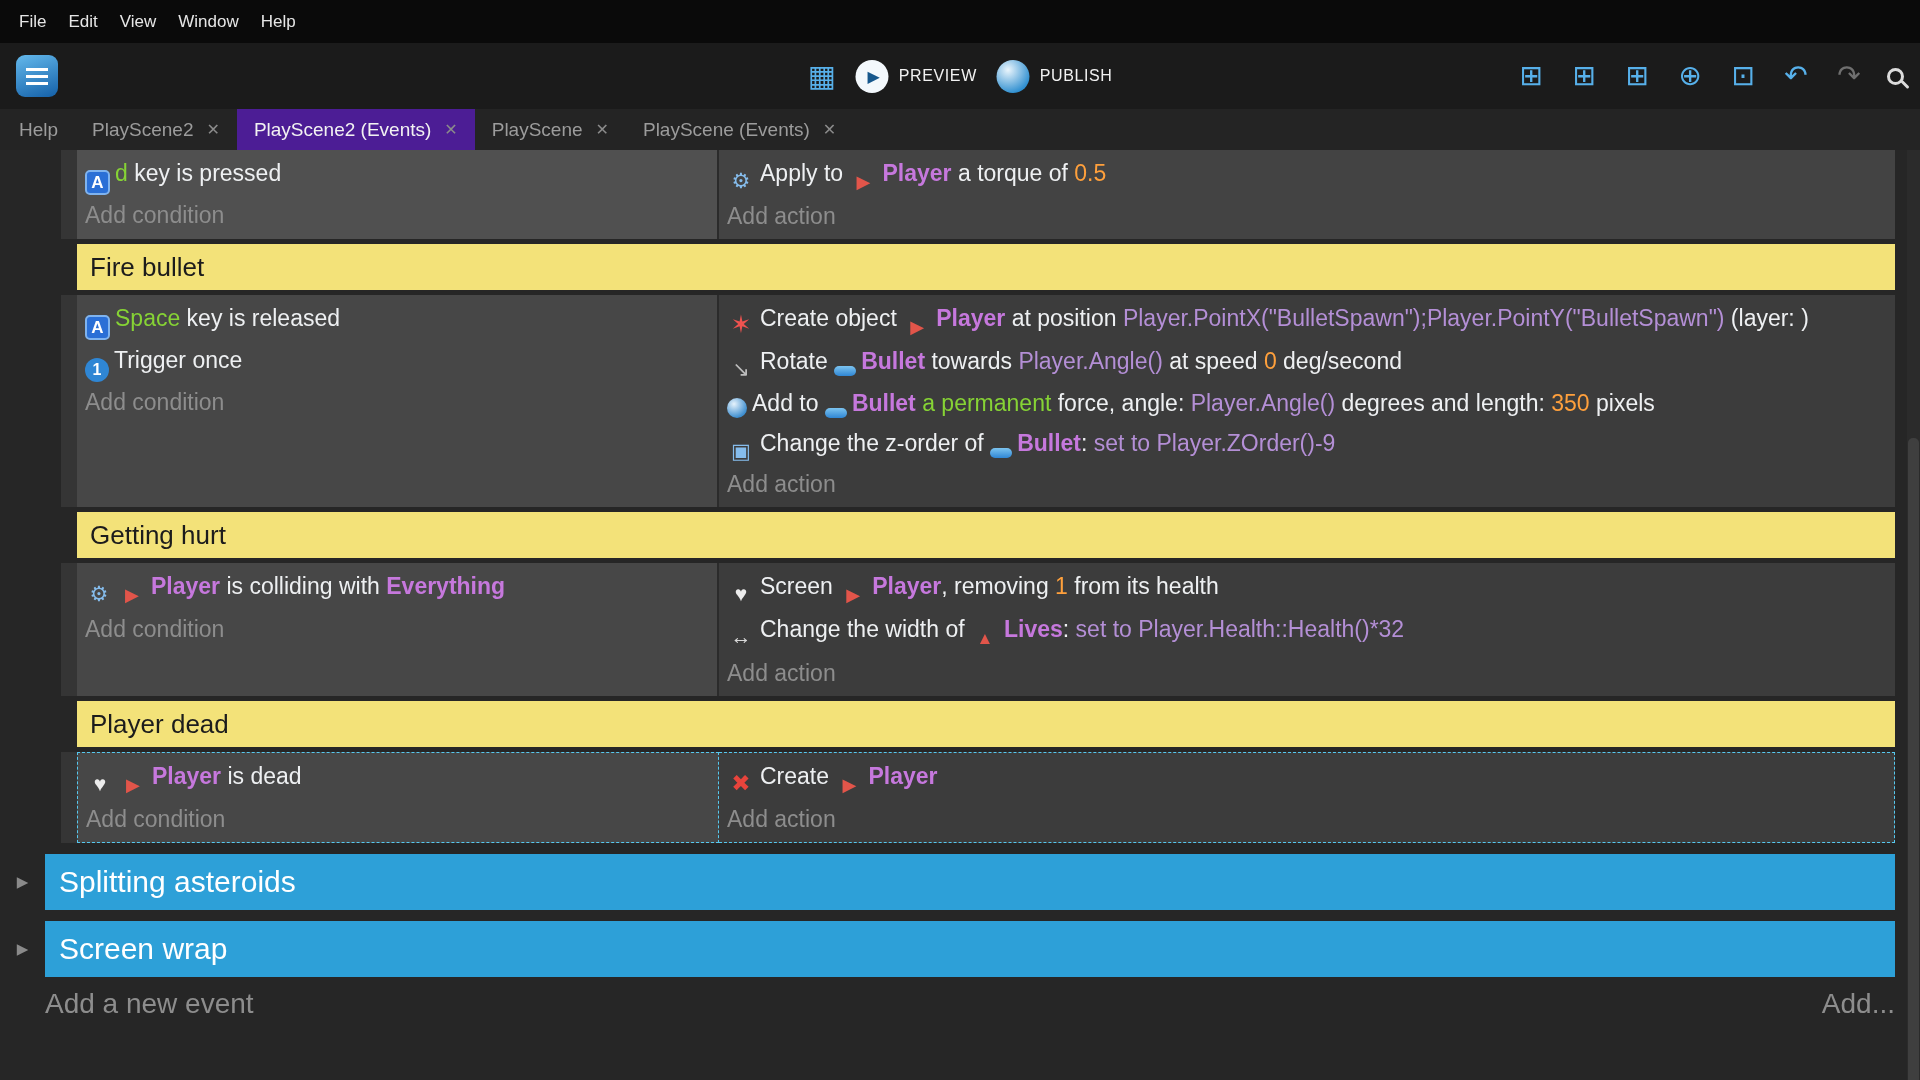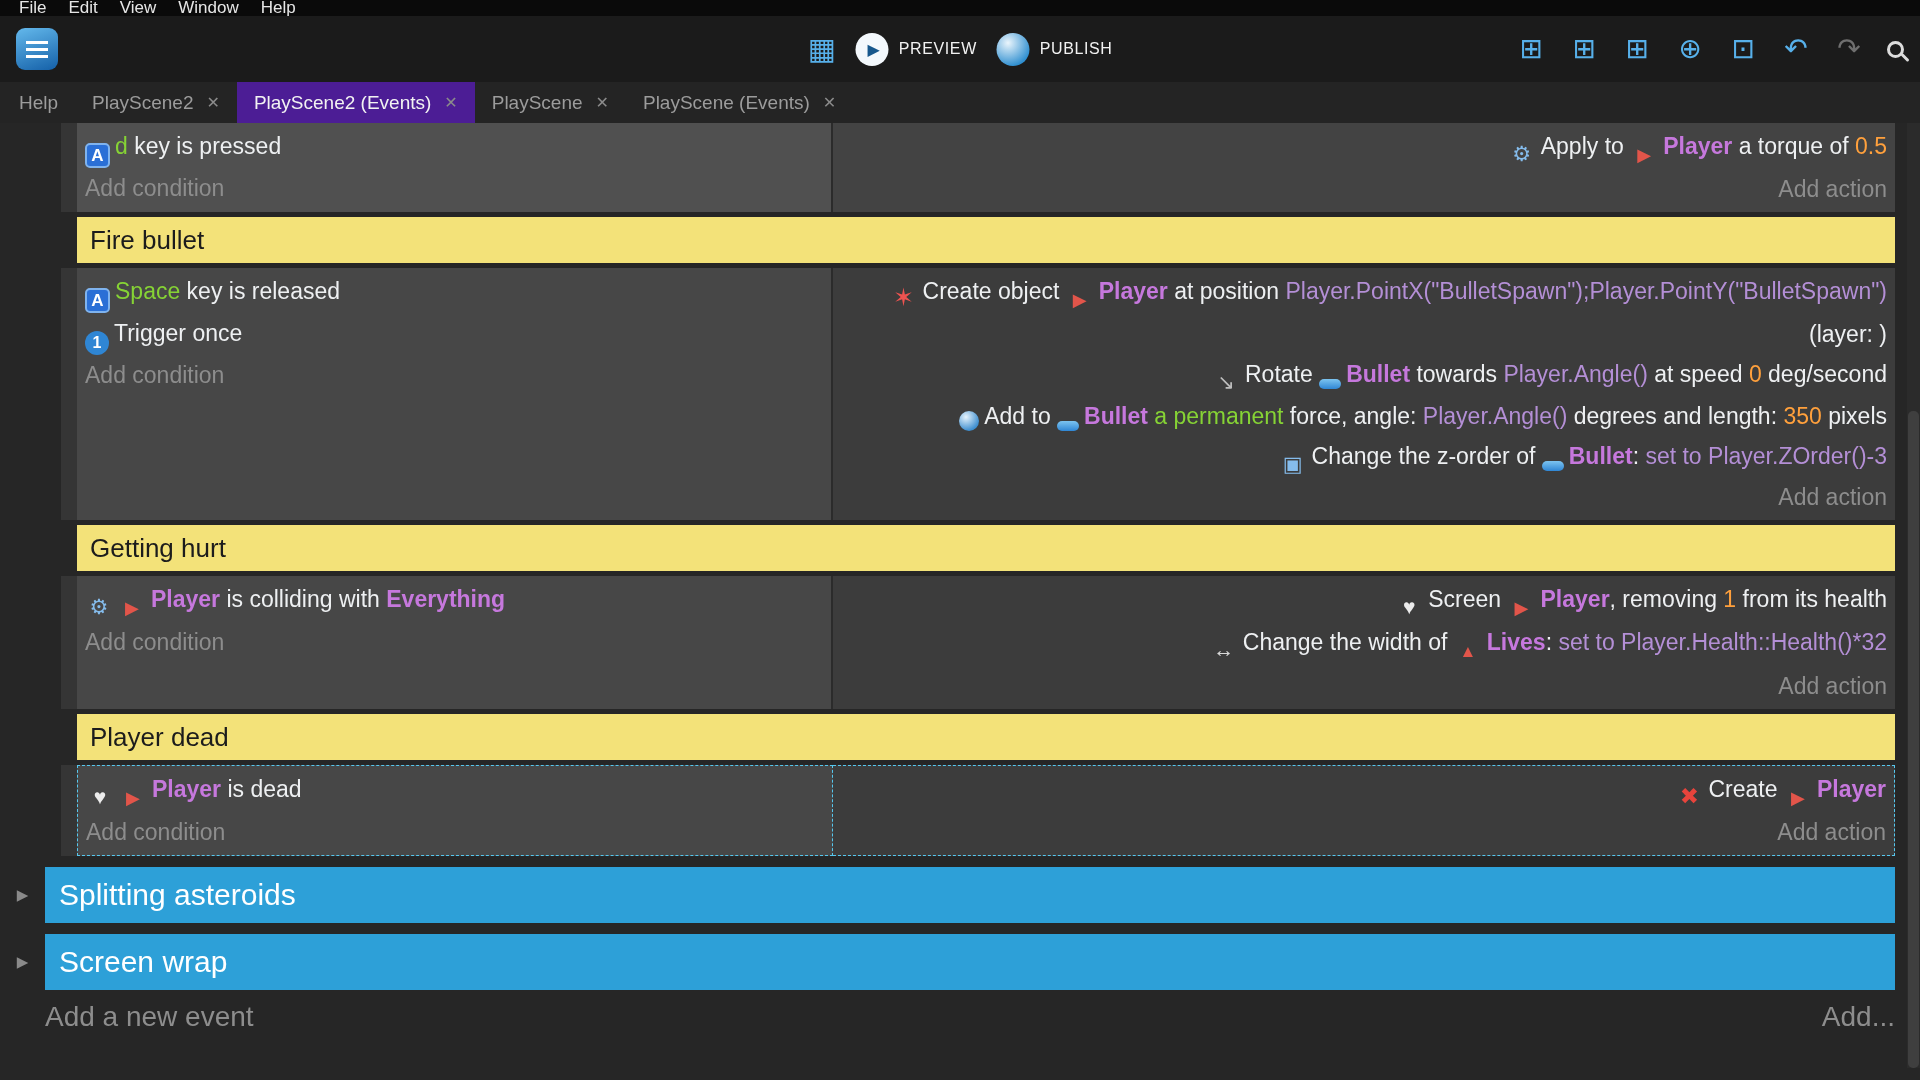--- a/index.html
+++ b/index.html
@@ -5,21 +5,21 @@
   * { box-sizing: border-box; }
   html,body { margin:0; padding:0; }
   body {
     width:1920px; height:1080px; overflow:hidden;
     background:#262626;
     font-family:"Liberation Sans","DejaVu Sans",sans-serif;
     -webkit-font-smoothing:antialiased;
   }
 
   
-  .menubar { height:16px; background:#0a0a0a; display:flex; align-items:center; padding-left:8px; }
+  .menubar { height:43px; background:#0a0a0a; display:flex; align-items:center; padding-left:8px; }
   .menu-item { color:#e6e6e6; font-size:17px; padding:0 11px; cursor:default; }
 
   
   .toolbar { height:66px; background:#1b1b1b; display:flex; align-items:center; position:relative; padding:0 16px; }
   .logo { width:42px; height:42px; border-radius:9px; background:linear-gradient(160deg,#64b9ec,#1460a8);
           display:flex; align-items:center; justify-content:center; }
   .logo-lines { width:22px; height:17px; background:repeating-linear-gradient(to bottom,#fff 0 3px,rgba(255,255,255,0) 3px 7px); }
   .tb-center { position:absolute; left:50%; transform:translateX(-50%); display:flex; align-items:center; gap:20px; }
   .factory-icon { color:#57b0ea; font-size:30px; line-height:1; }
   .tb-btn { display:flex; align-items:center; gap:10px; color:#f2f2f2; font-size:16px; letter-spacing:.6px; }
@@ -38,24 +38,24 @@
   .tabbar { height:41px; background:#242424; display:flex; align-items:stretch; padding-left:2px; }
   .tab { display:flex; align-items:center; gap:13px; padding:0 17px; font-size:19px; color:#9c9c9c; cursor:default; }
   .tab.active { background:#4c1d95; color:#f2f2f2; }
   .tab .close { font-size:16px; color:#8b8b8b; }
 
   
   .events { position:relative; height:945px; background:#262626; overflow:hidden; }
   .event-row { display:flex; margin:0 25px 5px 61px; }
   .event-row .gutter { width:16px; background:#353535; }
   .cell { padding:3px 8px; }
-  .cond { width:756px; background:#474747; border-right:2px solid #2b2b2b; }
+  .cond { width:642px; background:#474747; border-right:2px solid #2b2b2b; }
   .partial .cond { background:#505050; }
   .partial .act { background:#434343; }
-  .act { flex:1; background:#3c3c3c;text-align:right; }
+  .act { flex:1; background:#3c3c3c; }
   .event-row.selected .cond { border:1px dashed #56c8ef; }
   .event-row.selected .act { border:1px dashed #56c8ef; border-left:none; }
   .line { font-size:23px; line-height:40px; color:#eef0f2; }
   .ph { color:#8d8d8d; }
 
   .seg-txt { color:#eef0f2; }
   .seg-key { color:#86d335; }
   .seg-obj { color:#c678dd; font-weight:bold; }
   .seg-num { color:#ffa03c; }
   .seg-expr { color:#b48fd6; }
@@ -172,21 +172,21 @@
         <div class="gutter"></div>
         <div class="cell cond">
           <div class="line"><span class="ev-icon keyboard-icon">A</span><span class="seg seg-key">Space</span><span class="seg seg-txt"> key is released</span></div>
           <div class="line"><span class="ev-icon trigger-once-icon">1</span><span class="seg seg-txt">Trigger once</span></div>
           <div class="line ph">Add condition</div>
         </div>
         <div class="cell act">
           <div class="line"><span class="ev-icon create-object-icon">✶</span><span class="seg seg-txt">Create object </span><span class="ev-icon player-icon">▶</span><span class="seg seg-obj">Player</span><span class="seg seg-txt"> at position </span><span class="seg seg-expr">Player.PointX("BulletSpawn");Player.PointY("BulletSpawn")</span><span class="seg seg-txt"> (layer: )</span></div>
           <div class="line"><span class="ev-icon rotate-icon">↘</span><span class="seg seg-txt">Rotate </span><span class="ev-icon bullet-icon"></span><span class="seg seg-obj">Bullet</span><span class="seg seg-txt"> towards </span><span class="seg seg-expr">Player.Angle()</span><span class="seg seg-txt"> at speed </span><span class="seg seg-num">0</span><span class="seg seg-txt"> deg/second</span></div>
           <div class="line"><span class="ev-icon force-icon"></span><span class="seg seg-txt">Add to </span><span class="ev-icon bullet-icon"></span><span class="seg seg-obj">Bullet</span><span class="seg seg-txt"> </span><span class="seg seg-key">a permanent</span><span class="seg seg-txt"> force, angle: </span><span class="seg seg-expr">Player.Angle()</span><span class="seg seg-txt"> degrees and length: </span><span class="seg seg-num">350</span><span class="seg seg-txt"> pixels</span></div>
-          <div class="line"><span class="ev-icon zorder-icon">▣</span><span class="seg seg-txt">Change the z-order of </span><span class="ev-icon bullet-icon"></span><span class="seg seg-obj">Bullet</span><span class="seg seg-txt">: </span><span class="seg seg-op">set to </span><span class="seg seg-expr">Player.ZOrder()-3</span></div>
+          <div class="line"><span class="ev-icon zorder-icon">▣</span><span class="seg seg-txt">Change the z-order of </span><span class="ev-icon bullet-icon"></span><span class="seg seg-obj">Bullet</span><span class="seg seg-txt">: </span><span class="seg seg-op">set to </span><span class="seg seg-expr">Player.ZOrder()-9</span></div>
           <div class="line ph">Add action</div>
         </div>
       </div>
       <div class="comment-row">
         <div class="comment">Getting hurt</div>
       </div>
       <div class="event-row">
         <div class="gutter"></div>
         <div class="cell cond">
           <div class="line"><span class="ev-icon gear-icon">⚙</span><span class="ev-icon player-icon">▶</span><span class="seg seg-obj">Player</span><span class="seg seg-txt"> is colliding with </span><span class="seg seg-obj">Everything</span></div>

